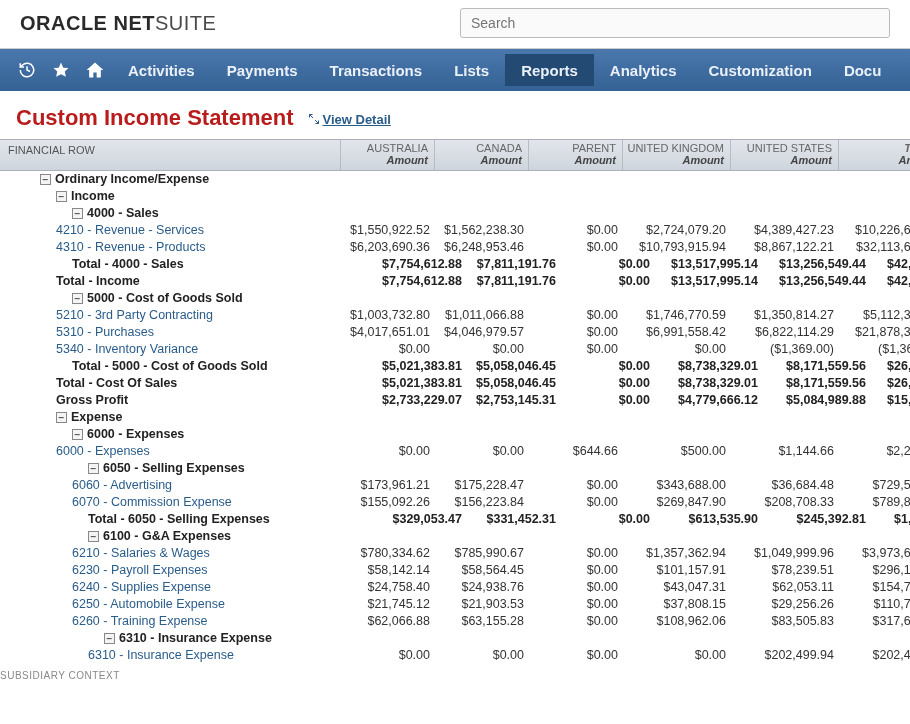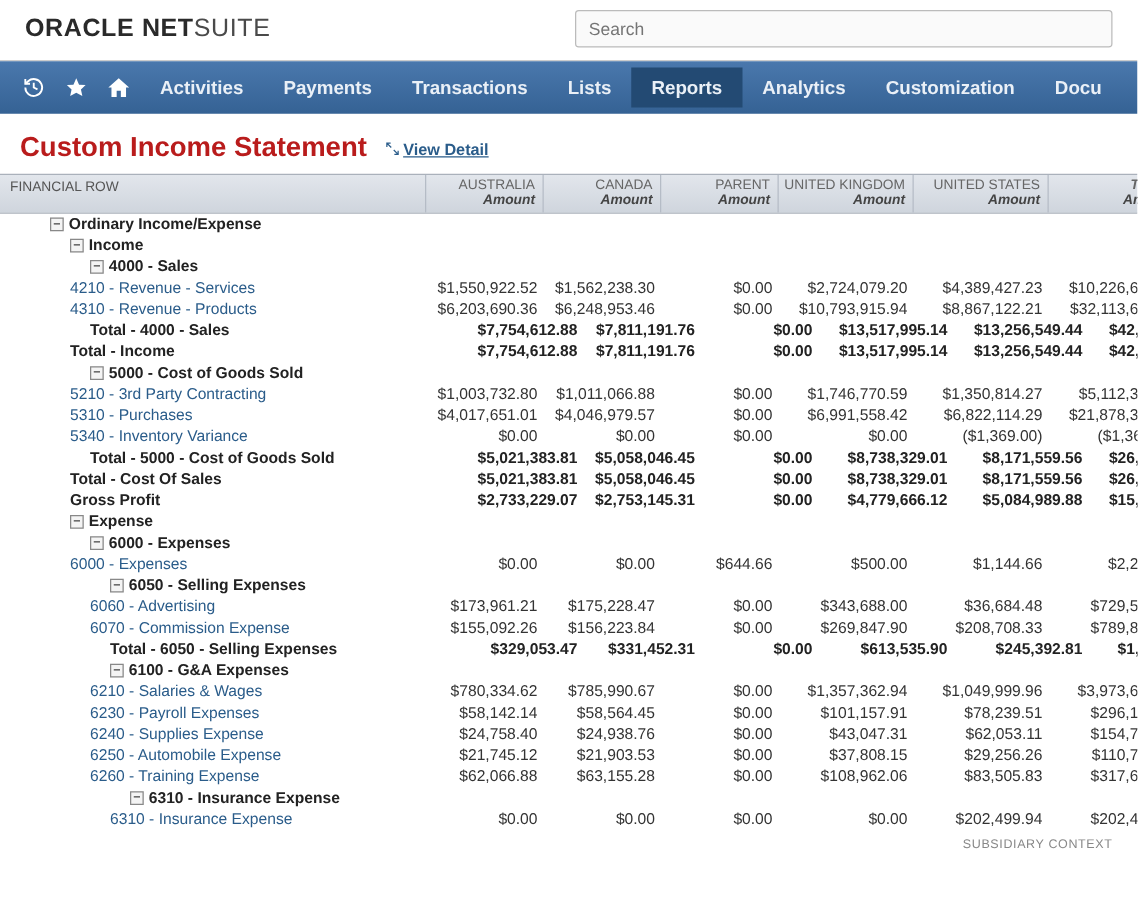--- a/index.html
+++ b/index.html
@@ -146,26 +146,24 @@
     vertical-align:middle;
     cursor:pointer;
   }
   .ind0 { padding-left: 0px; }
   .ind1 { padding-left: 16px; }
   .ind2 { padding-left: 32px; }
   .ind3 { padding-left: 48px; }
   .ind4 { padding-left: 64px; }
   .ind5 { padding-left: 80px; }
   .footer-note {
-    text-align:right;
     font-size:10px;
     color:#888;
     padding:2px 20px 0 0;
     letter-spacing:0.5px;
-    margin-left:21px;
   }
 </style>
 </head>
 <body>
 
 <div class="topbar">
   <div class="logo">
     <span class="bold">ORACLE</span>
     <span> </span>
     <span class="bold">NET</span><span>SUITE</span>

